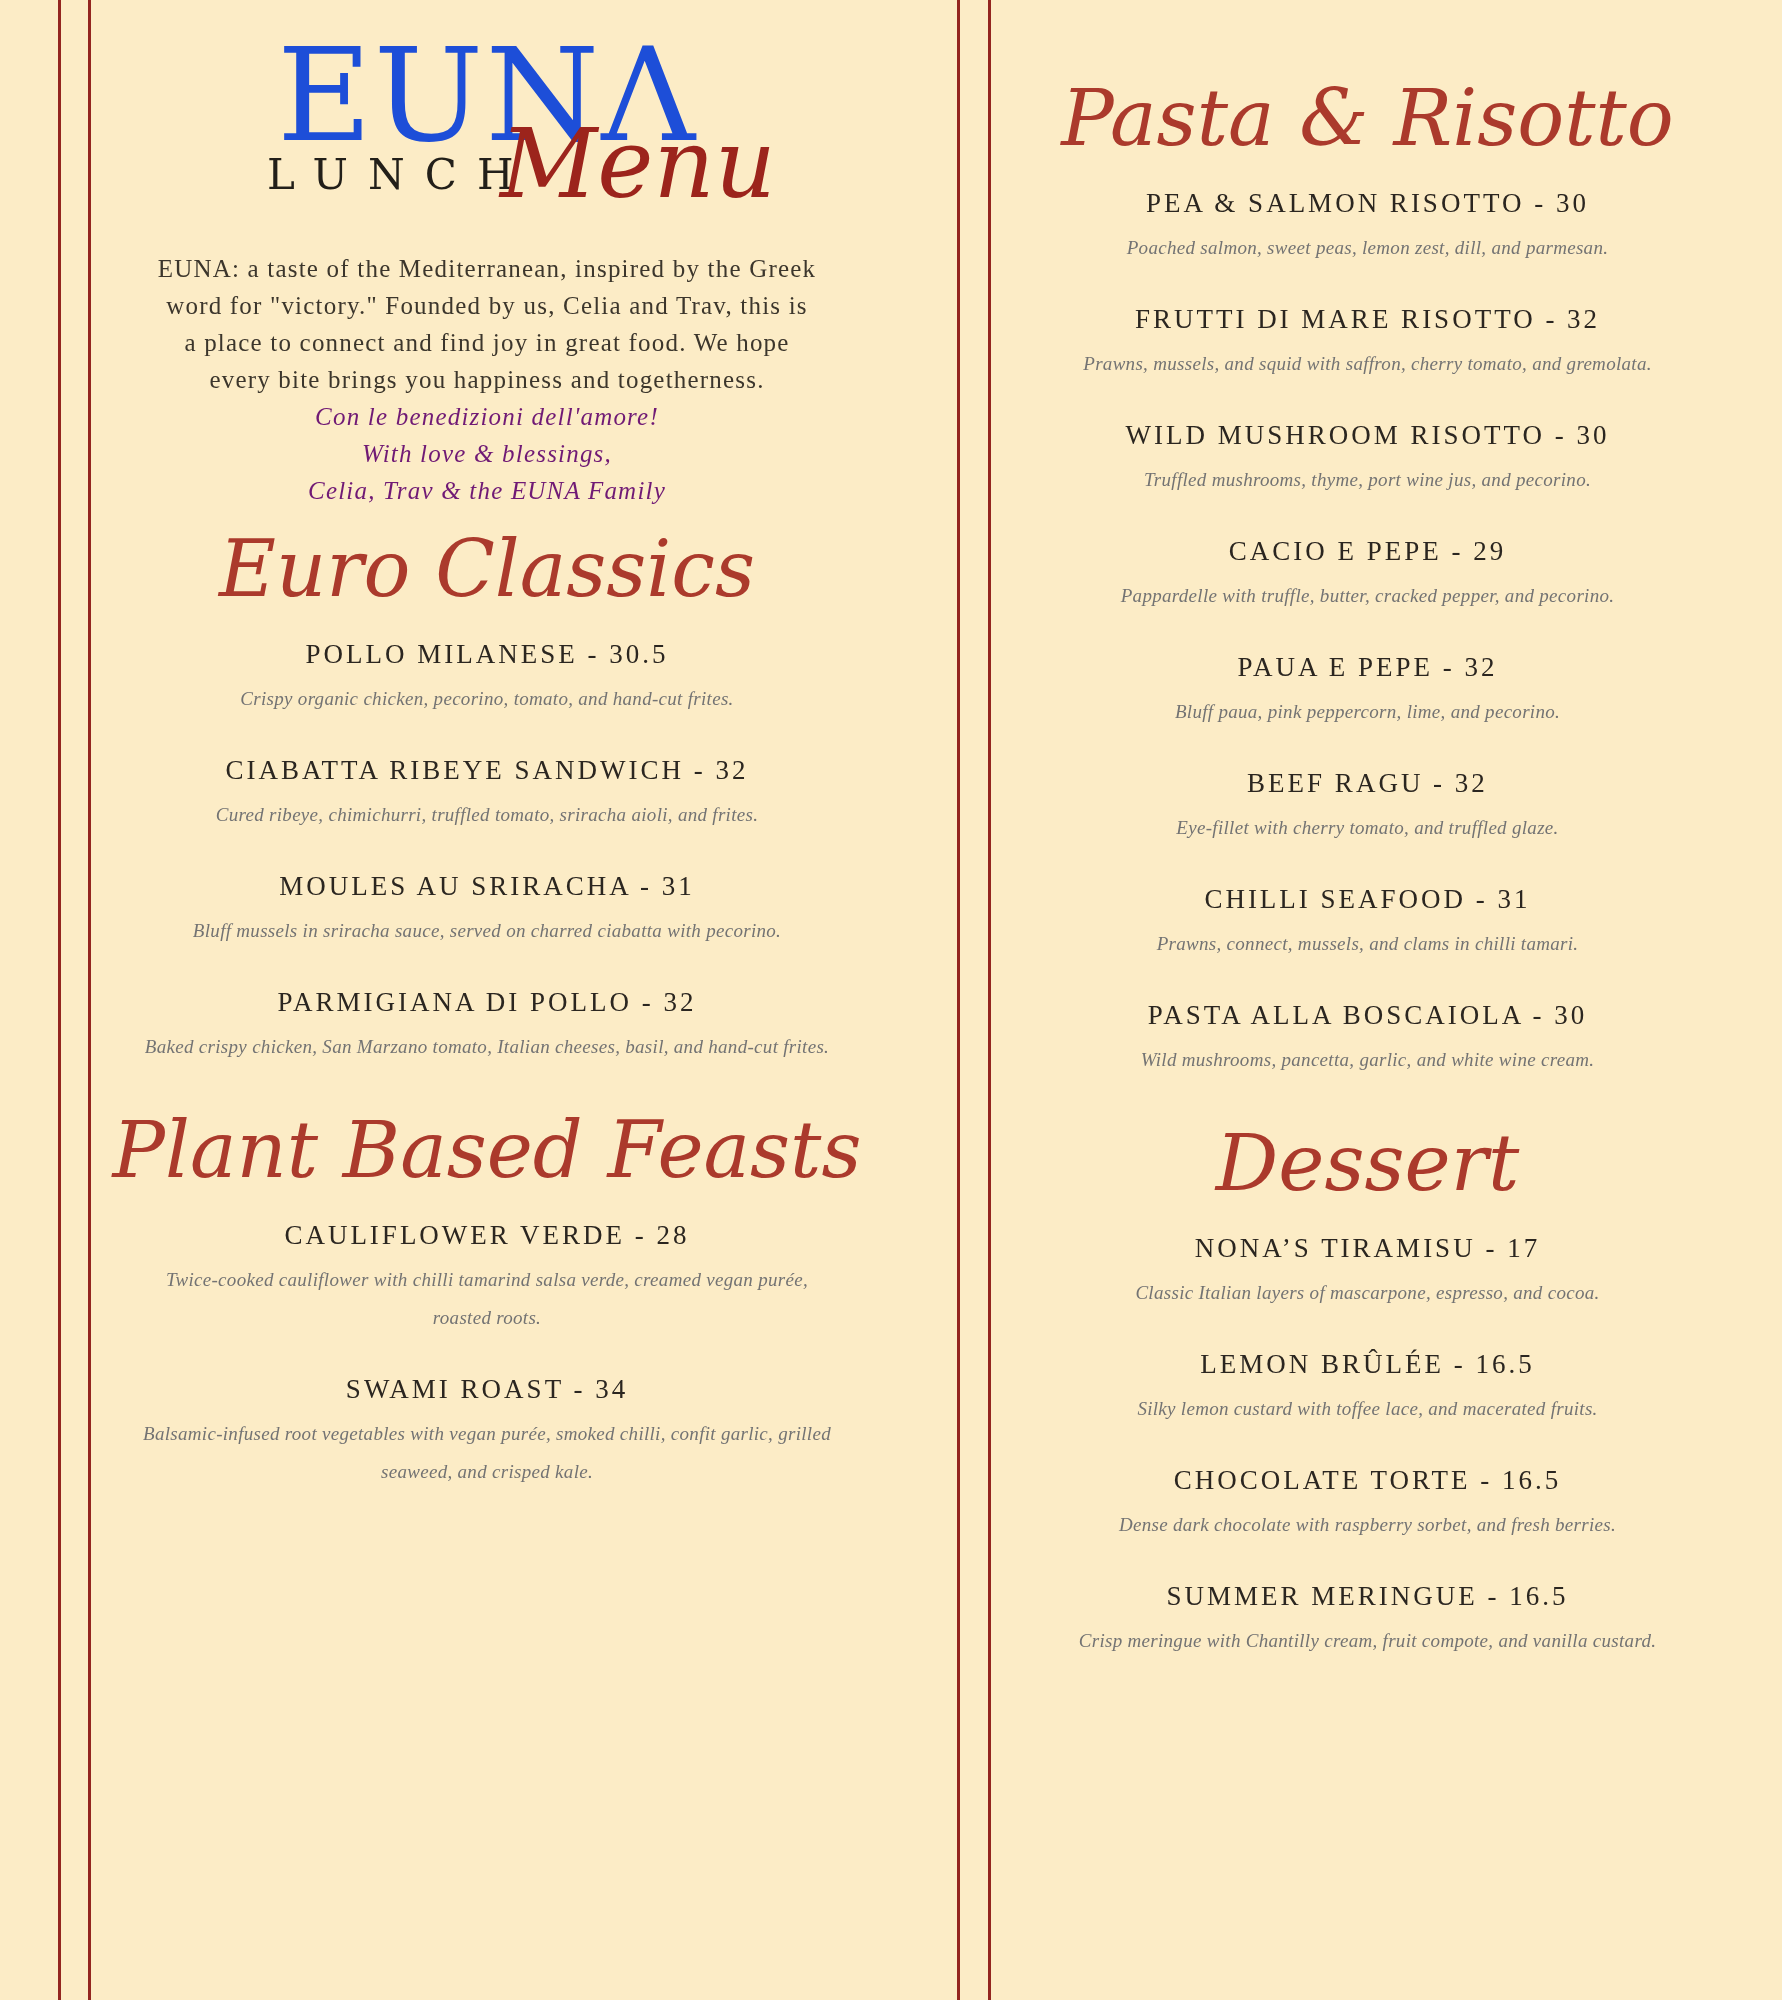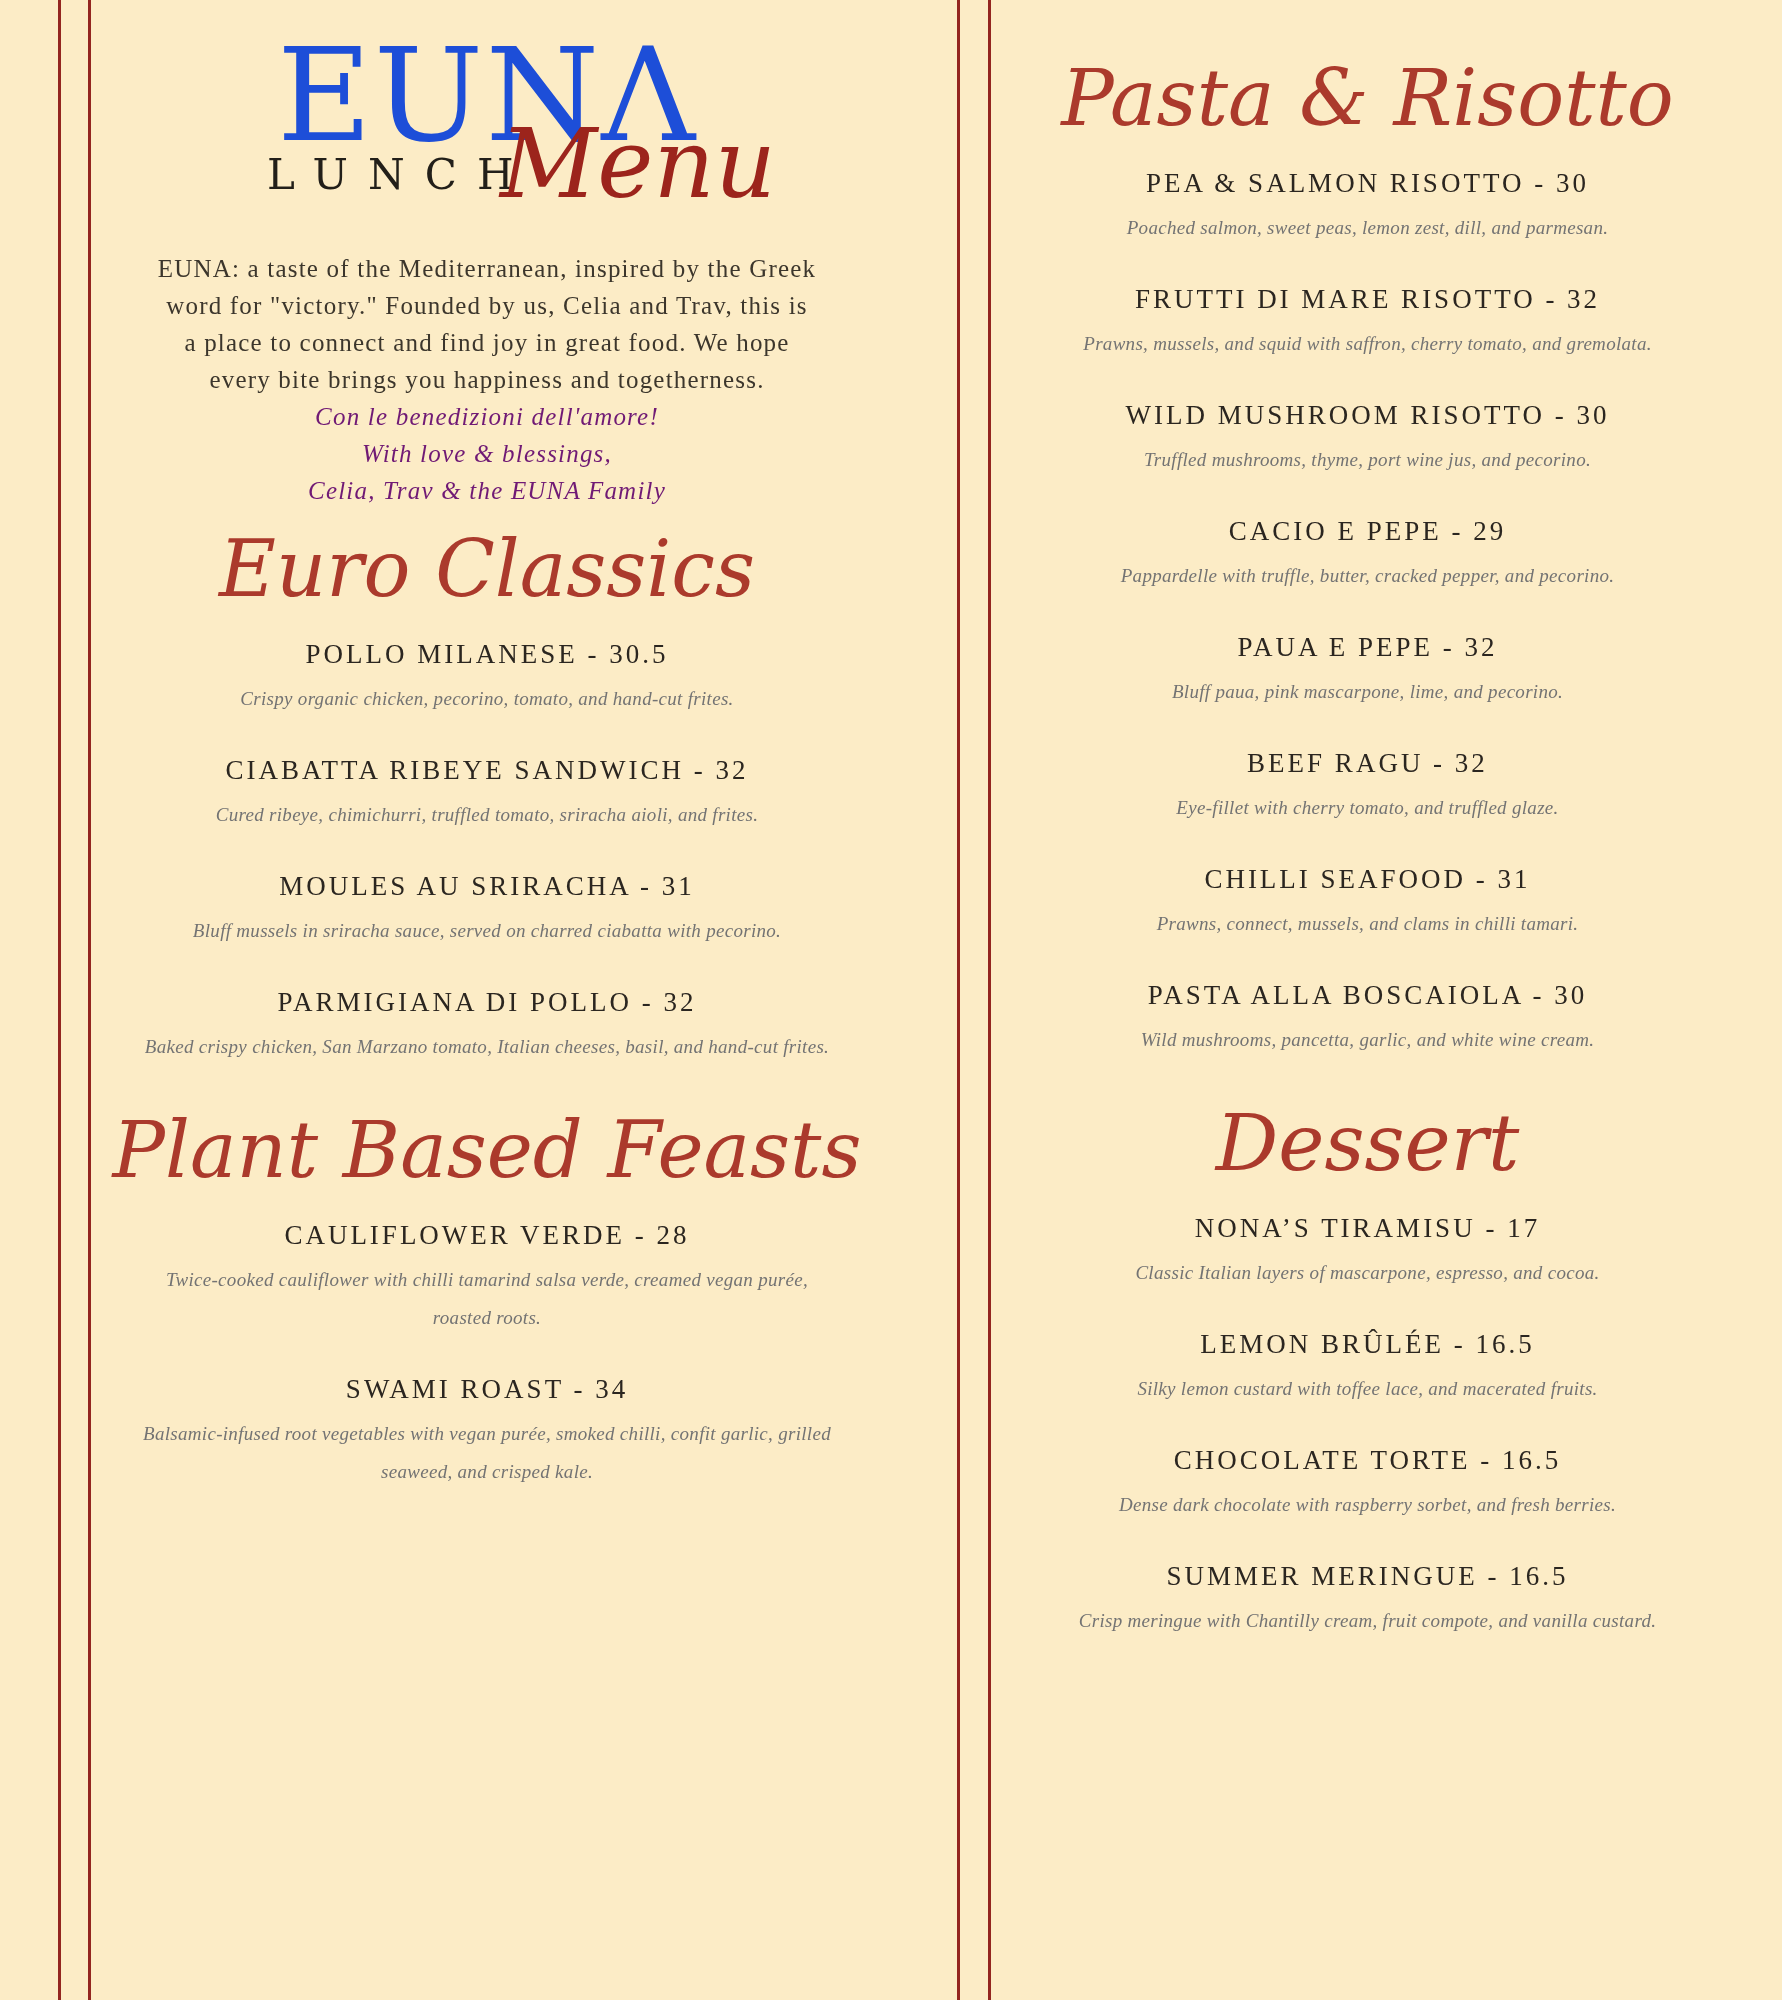--- a/index.html
+++ b/index.html
@@ -18,21 +18,21 @@
     width: 3px;
     background: #93251f;
   }
   #rule-left-outer { left: 58px; }
   #rule-left-inner { left: 88px; }
   #rule-mid-outer  { left: 957px; }
   #rule-mid-inner  { left: 988px; }
 
   .col { position: absolute; top: 0; text-align: center; }
   .col-left  { left: 112px; width: 750px; }
-  .col-right { left: 1000px; width: 735px; padding-top: 46px; }
+  .col-right { left: 1000px; width: 735px; padding-top: 46px; margin-top: 20px; }
 
   .header { position: relative; height: 250px; }
   .brand {
     font-family: "DejaVu Serif", serif;
     font-size: 130px;
     line-height: 1;
     padding-top: 30px;
     margin: 0;
     color: #1d4ed8;
     letter-spacing: 2px;
@@ -168,21 +168,21 @@
         <div class="item">
           <div class="item-title">WILD MUSHROOM RISOTTO - 30</div>
           <div class="item-desc">Truffled mushrooms, thyme, port wine jus, and pecorino.</div>
         </div>
         <div class="item">
           <div class="item-title">CACIO E PEPE - 29</div>
           <div class="item-desc">Pappardelle with truffle, butter, cracked pepper, and pecorino.</div>
         </div>
         <div class="item">
           <div class="item-title">PAUA E PEPE - 32</div>
-          <div class="item-desc">Bluff paua, pink mascarpone, lime, and pecorino.</div>
+          <div class="item-desc">Bluff paua, pink peppercorn, lime, and pecorino.</div>
         </div>
         <div class="item">
           <div class="item-title">BEEF RAGU - 32</div>
           <div class="item-desc">Eye-fillet with cherry tomato, and truffled glaze.</div>
         </div>
         <div class="item">
           <div class="item-title">CHILLI SEAFOOD - 31</div>
           <div class="item-desc">Prawns, connect, mussels, and clams in chilli tamari.</div>
         </div>
         <div class="item">

